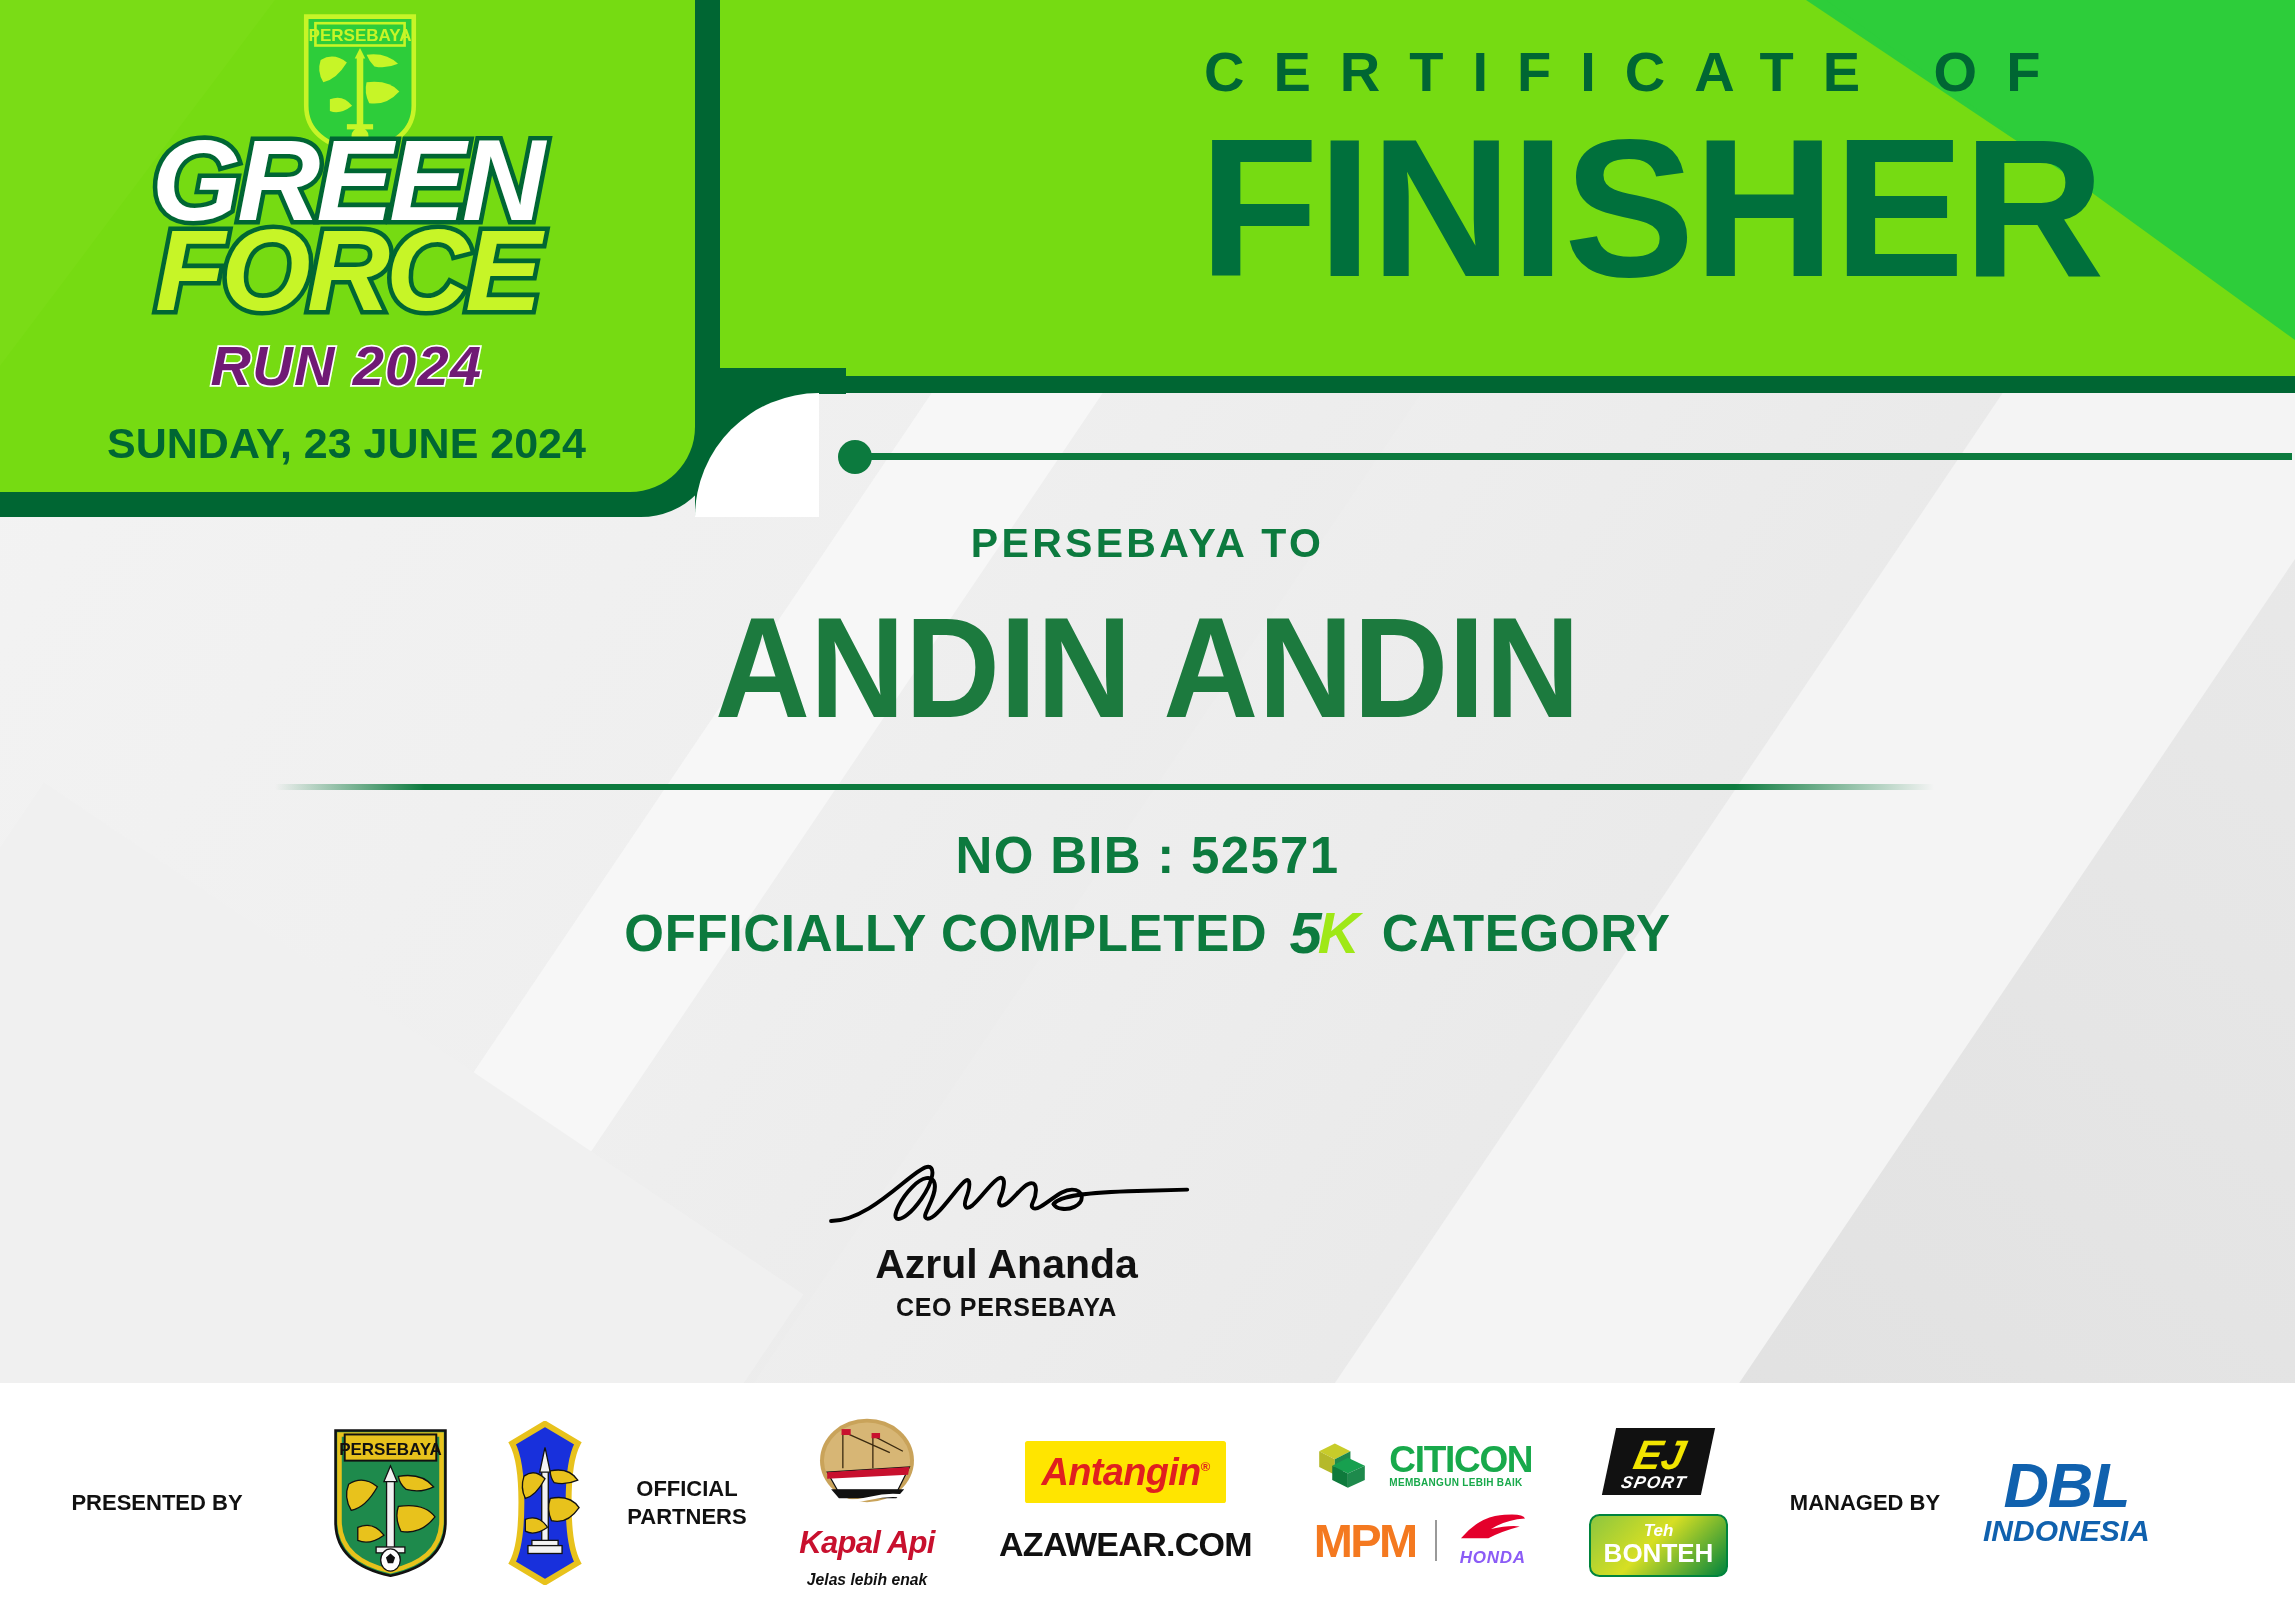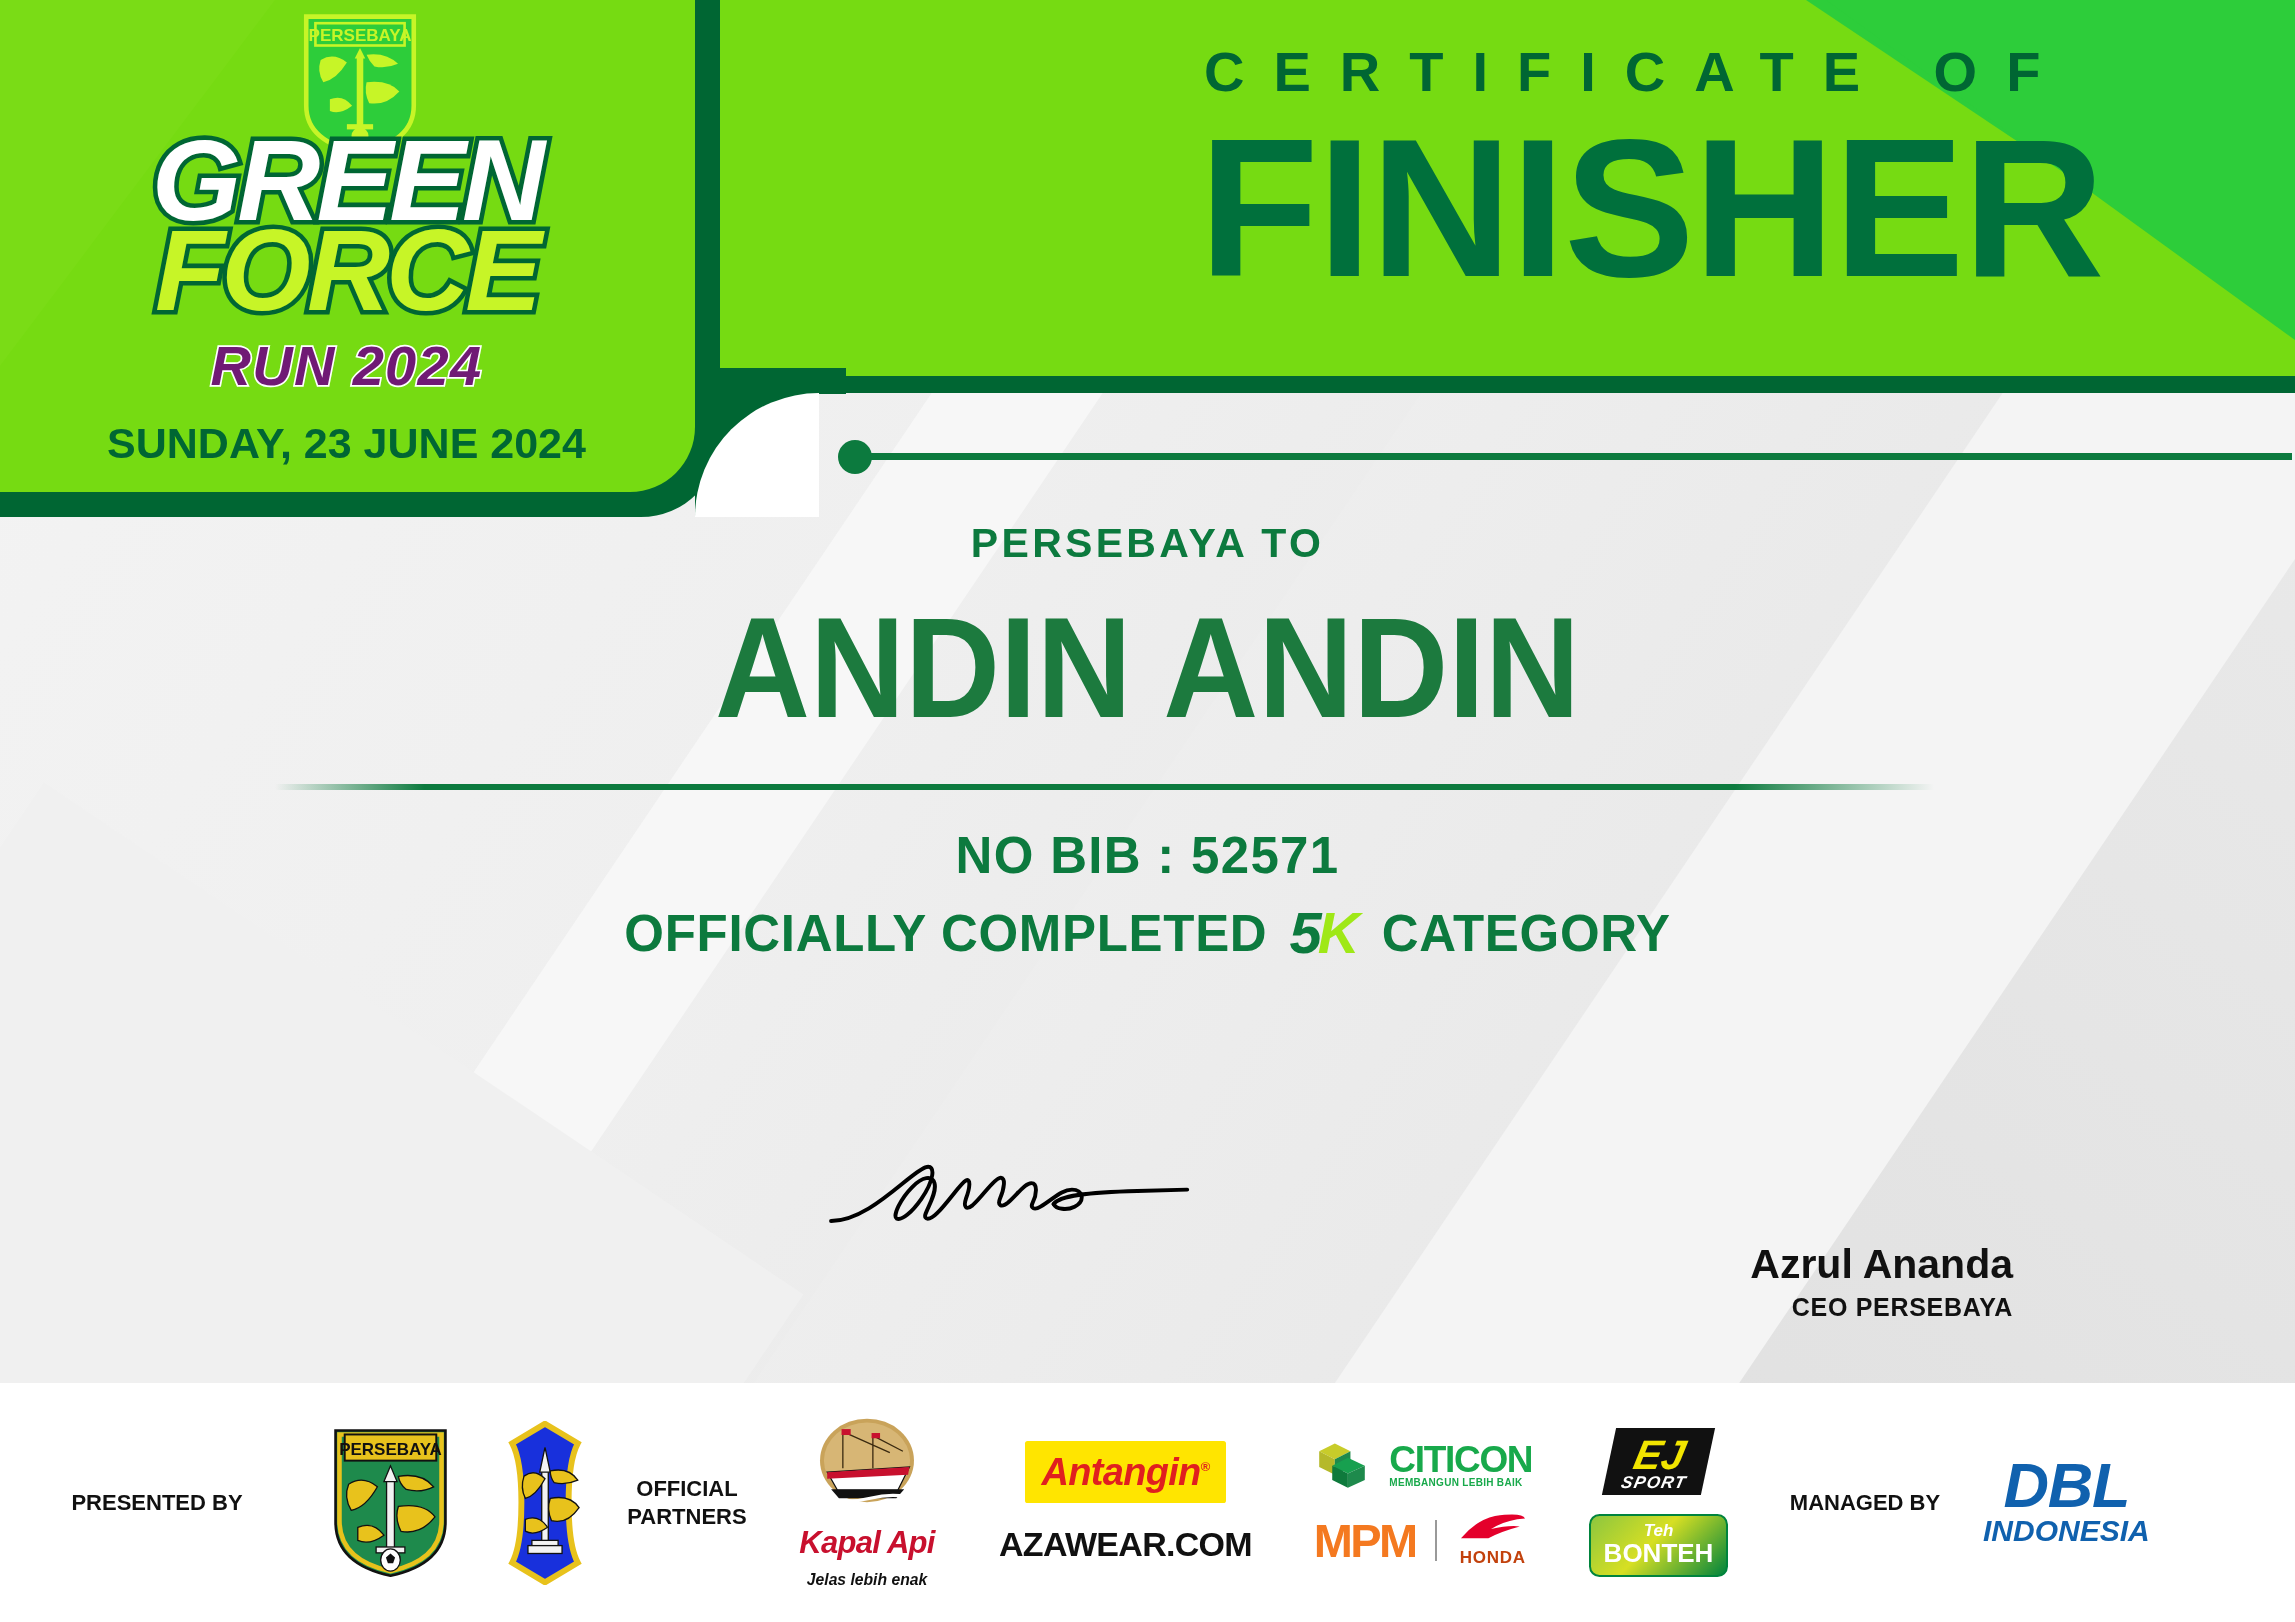--- a/index.html
+++ b/index.html
@@ -100,21 +100,21 @@
      font-style:italic;line-height:.9;}
   .k5 .f5{color:#0C7A3E;}
   .k5 .fk{color:#9FE817;margin-left:-3.9px;}
 
   .time-badge{position:absolute;left:0;top:1011px;width:2295px;text-align:center;z-index:5;}
   .time-pill{display:inline-block;background:#C6F516;border-radius:39px;
      padding:14.4px 51px 17px 51px;
      font-size:48px;font-weight:bold;color:#15713D;letter-spacing:0.7px;}
 
   
-  .sigwrap{position:absolute;left:0;top:1158px;width:2013px;text-align:right;z-index:5;}
+  .sigwrap{position:absolute;left:0;top:1158px;width:2013px;text-align:center;z-index:5;}
   .sig-svg{display:block;margin:0 auto;}
   .sig-name{margin-top:3.9px;font-size:41px;font-weight:bold;color:#111;}
   .sig-role{margin-top:5.2px;font-size:25px;font-weight:bold;color:#111;letter-spacing:0.7px;}
 
   
   .footer{position:absolute;left:0;top:1383px;width:2295px;height:239px;background:#ffffff;z-index:6;
      display:flex;align-items:center;}
   .f-label{font-size:22px;font-weight:bold;color:#111;line-height:1.25;text-align:center;}
   .f-slot{display:flex;align-items:center;justify-content:center;}
 
@@ -126,21 +126,21 @@
      font-size:38px;font-weight:bold;font-style:italic;color:#E01F1F;letter-spacing:-0.7px;}
   .antangin sup{font-size:13px;vertical-align:super;}
   .azawear{font-size:34px;font-weight:bold;color:#111;letter-spacing:-0.7px;}
   .citicon-txt{font-size:37px;font-weight:bold;color:#18A94B;letter-spacing:-1.3px;line-height:.95;}
   .citicon-sub{font-size:10px;font-weight:bold;color:#18A94B;letter-spacing:0.3px;}
   .ej{background:#111;color:#F2E500;font-style:italic;font-weight:bold;
      padding:7.9px 17px 3.9px 17px;transform:skewX(-12deg);text-align:center;line-height:.95;}
   .ej .ej1{font-size:41px;display:block;}
   .ej .ej2{font-size:17px;color:#fff;display:block;letter-spacing:1.3px;}
   .mpm{font-size:47px;font-weight:bold;color:#F47920;letter-spacing:-2.6px;}
-  .honda{font-size:17px;font-weight:bold;color:#c2410c;letter-spacing:0.7px;}
+  .honda{font-size:17px;font-weight:bold;color:#8b5cf6;letter-spacing:0.7px;font-style:italic;}
   .bonteh-1{font-size:17px;font-style:italic;font-weight:bold;color:#fff;}
   .bonteh-2{font-size:26px;font-weight:bold;color:#fff;letter-spacing:0px;}
   .bonteh{background:linear-gradient(135deg,#8CC63F,#D7DF23 45%,#00843D);
      border-radius:10.5px;padding:6.5px 13px 7.9px 13px;text-align:center;line-height:1.05;
      border:2.6px solid #00843D;}
   .kapal-txt{font-size:31px;font-weight:bold;font-style:italic;color:#C8102E;
      letter-spacing:-0.7px;text-shadow:1.3px 1.3px 0 #fff;}
   .kapal-sub{font-size:15.7px;font-style:italic;font-weight:bold;color:#111;}
   .dbl{font-size:63px;font-weight:bold;font-style:italic;color:#1061AE;letter-spacing:-1.3px;line-height:.9;}
   .dbl-sub{font-size:30px;font-weight:bold;font-style:italic;color:#1061AE;letter-spacing:0px;}

